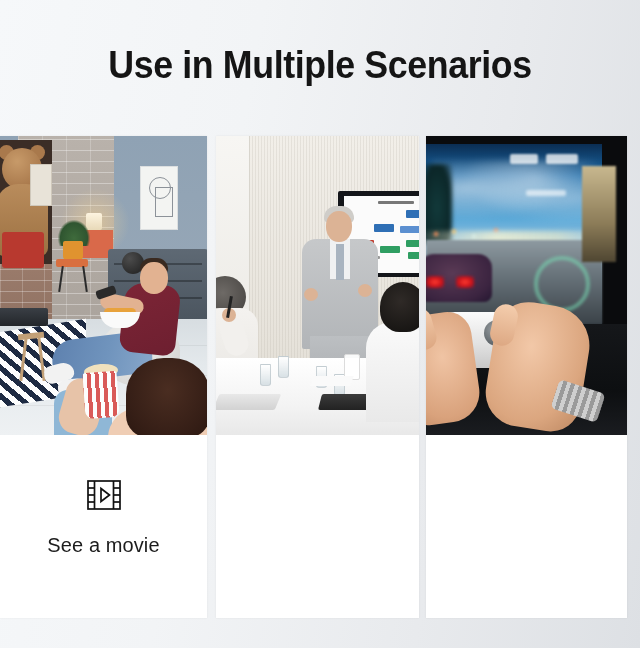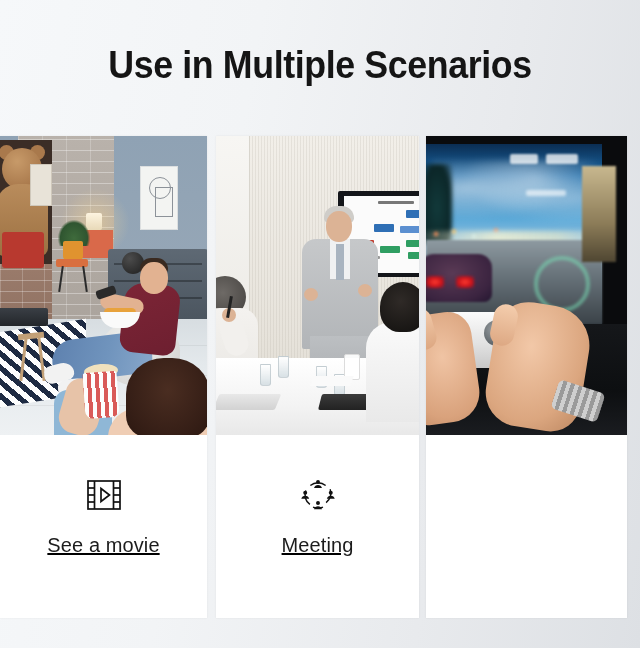--- a/index.html
+++ b/index.html
@@ -48,21 +48,20 @@
     height: 482px;
     display: flex;
   }
 
   .card {
     position: relative;
     background: #ffffff;
     height: 482px;
     overflow: hidden;
     box-shadow: 0 0 2px rgba(0,0,0,0.07);
-    text-decoration: underline;
   }
   .card.c1 { width: 207px; margin-right: 9px; }
   .card.c2 { width: 203px; margin-right: 7px; }
   .card.c3 { width: 201px; }
 
   .photo {
     position: relative;
     width: 100%;
     height: 299px;
     overflow: hidden;
@@ -659,39 +658,20 @@
         <div class="glass g2"></div>
         <div class="glass g3"></div>
         <div class="glass g4"></div>
         <div class="pitcher"></div>
         <div class="notebook"></div>
         <div class="laptop"></div>
         <div class="tablet"></div>
         <div class="attendee-r-body"></div>
         <div class="attendee-r-hair"></div>
       </div>
-      <div class="caption-zone">
-        <div class="icon-wrap">
-          <svg class="ico" width="36" height="36" viewBox="0 0 40 40" fill="none" stroke="#111" stroke-width="1.6">
-            <path d="M11.5 9.5 A13 13 0 0 1 28.5 9.5" stroke-dasharray="0"></path>
-            <path d="M33.5 13.5 A13 13 0 0 1 29 28.5"></path>
-            <path d="M11 30.5 A13 13 0 0 1 6.5 15"></path>
-            <path d="M14.5 33.5 A13 13 0 0 0 25.5 33.5"></path>
-            <circle cx="20" cy="5.5" r="2.2" fill="#111" stroke="none"></circle>
-            <path d="M15.6 12.2 a4.6 4.6 0 0 1 8.8 0 z" fill="#111" stroke="none"></path>
-            <circle cx="5.8" cy="17.5" r="2.2" fill="#111" stroke="none"></circle>
-            <path d="M1.4 24.2 a4.6 4.6 0 0 1 8.8 0 z" fill="#111" stroke="none"></path>
-            <circle cx="34.2" cy="17.5" r="2.2" fill="#111" stroke="none"></circle>
-            <path d="M29.8 24.2 a4.6 4.6 0 0 1 8.8 0 z" fill="#111" stroke="none"></path>
-            <circle cx="20" cy="29" r="2.2" fill="#111" stroke="none"></circle>
-            <path d="M15.6 35.7 a4.6 4.6 0 0 1 8.8 0 z" fill="#111" stroke="none"></path>
-          </svg>
-        </div>
-        <div class="caption-label">Meeting</div>
-      </div>
     </div>
 
     <div class="card c3">
       <div class="photo p3">
         <div class="tv-frame"></div>
         <div class="tv-screen"></div>
         <div class="sky-clouds"></div>
         <div class="tree"></div>
         <div class="hud-a"></div>
         <div class="hud-b"></div>

